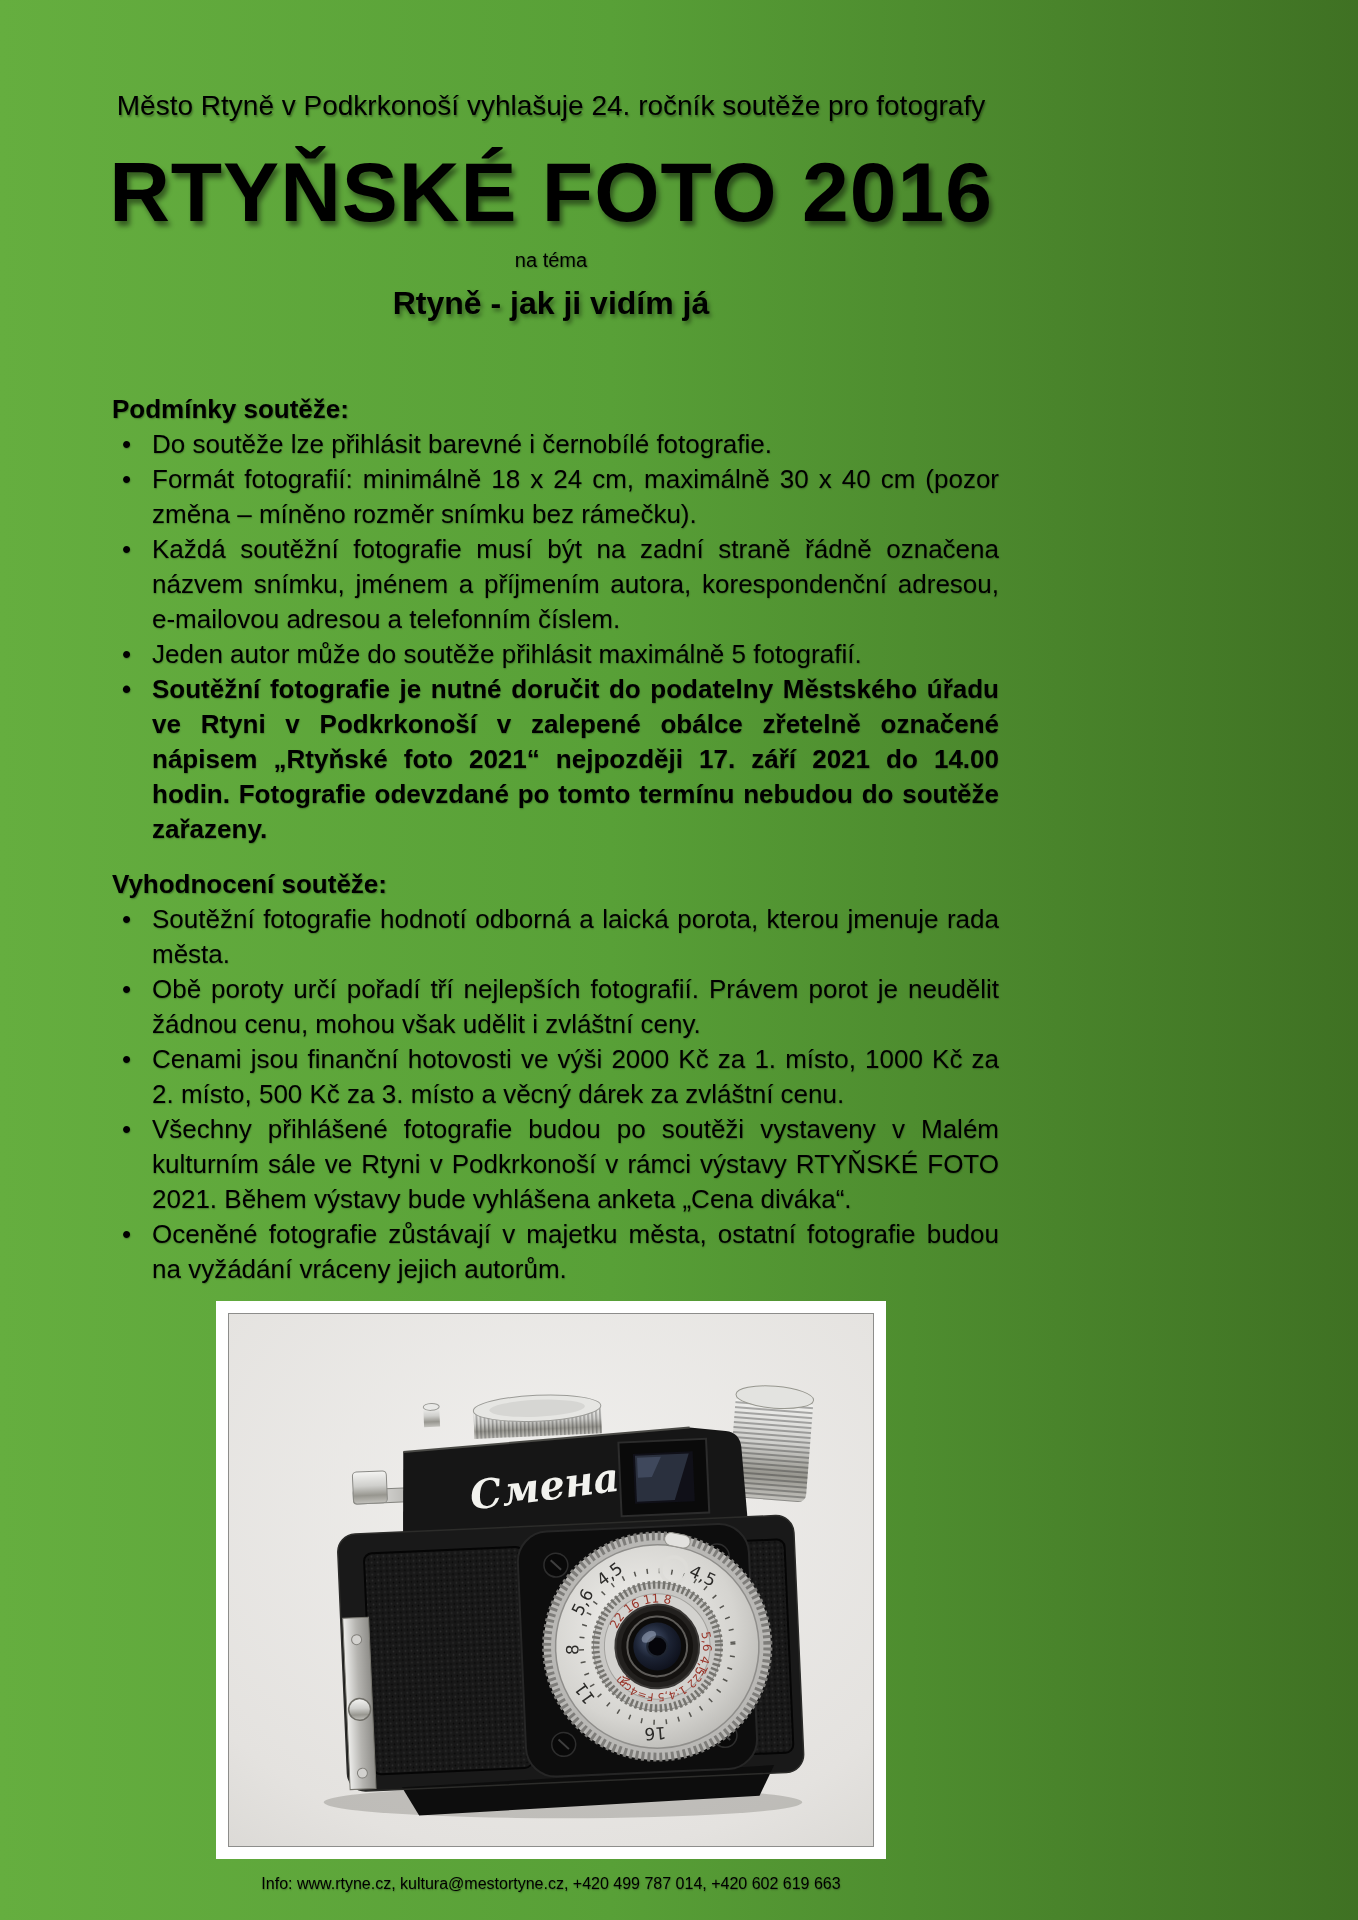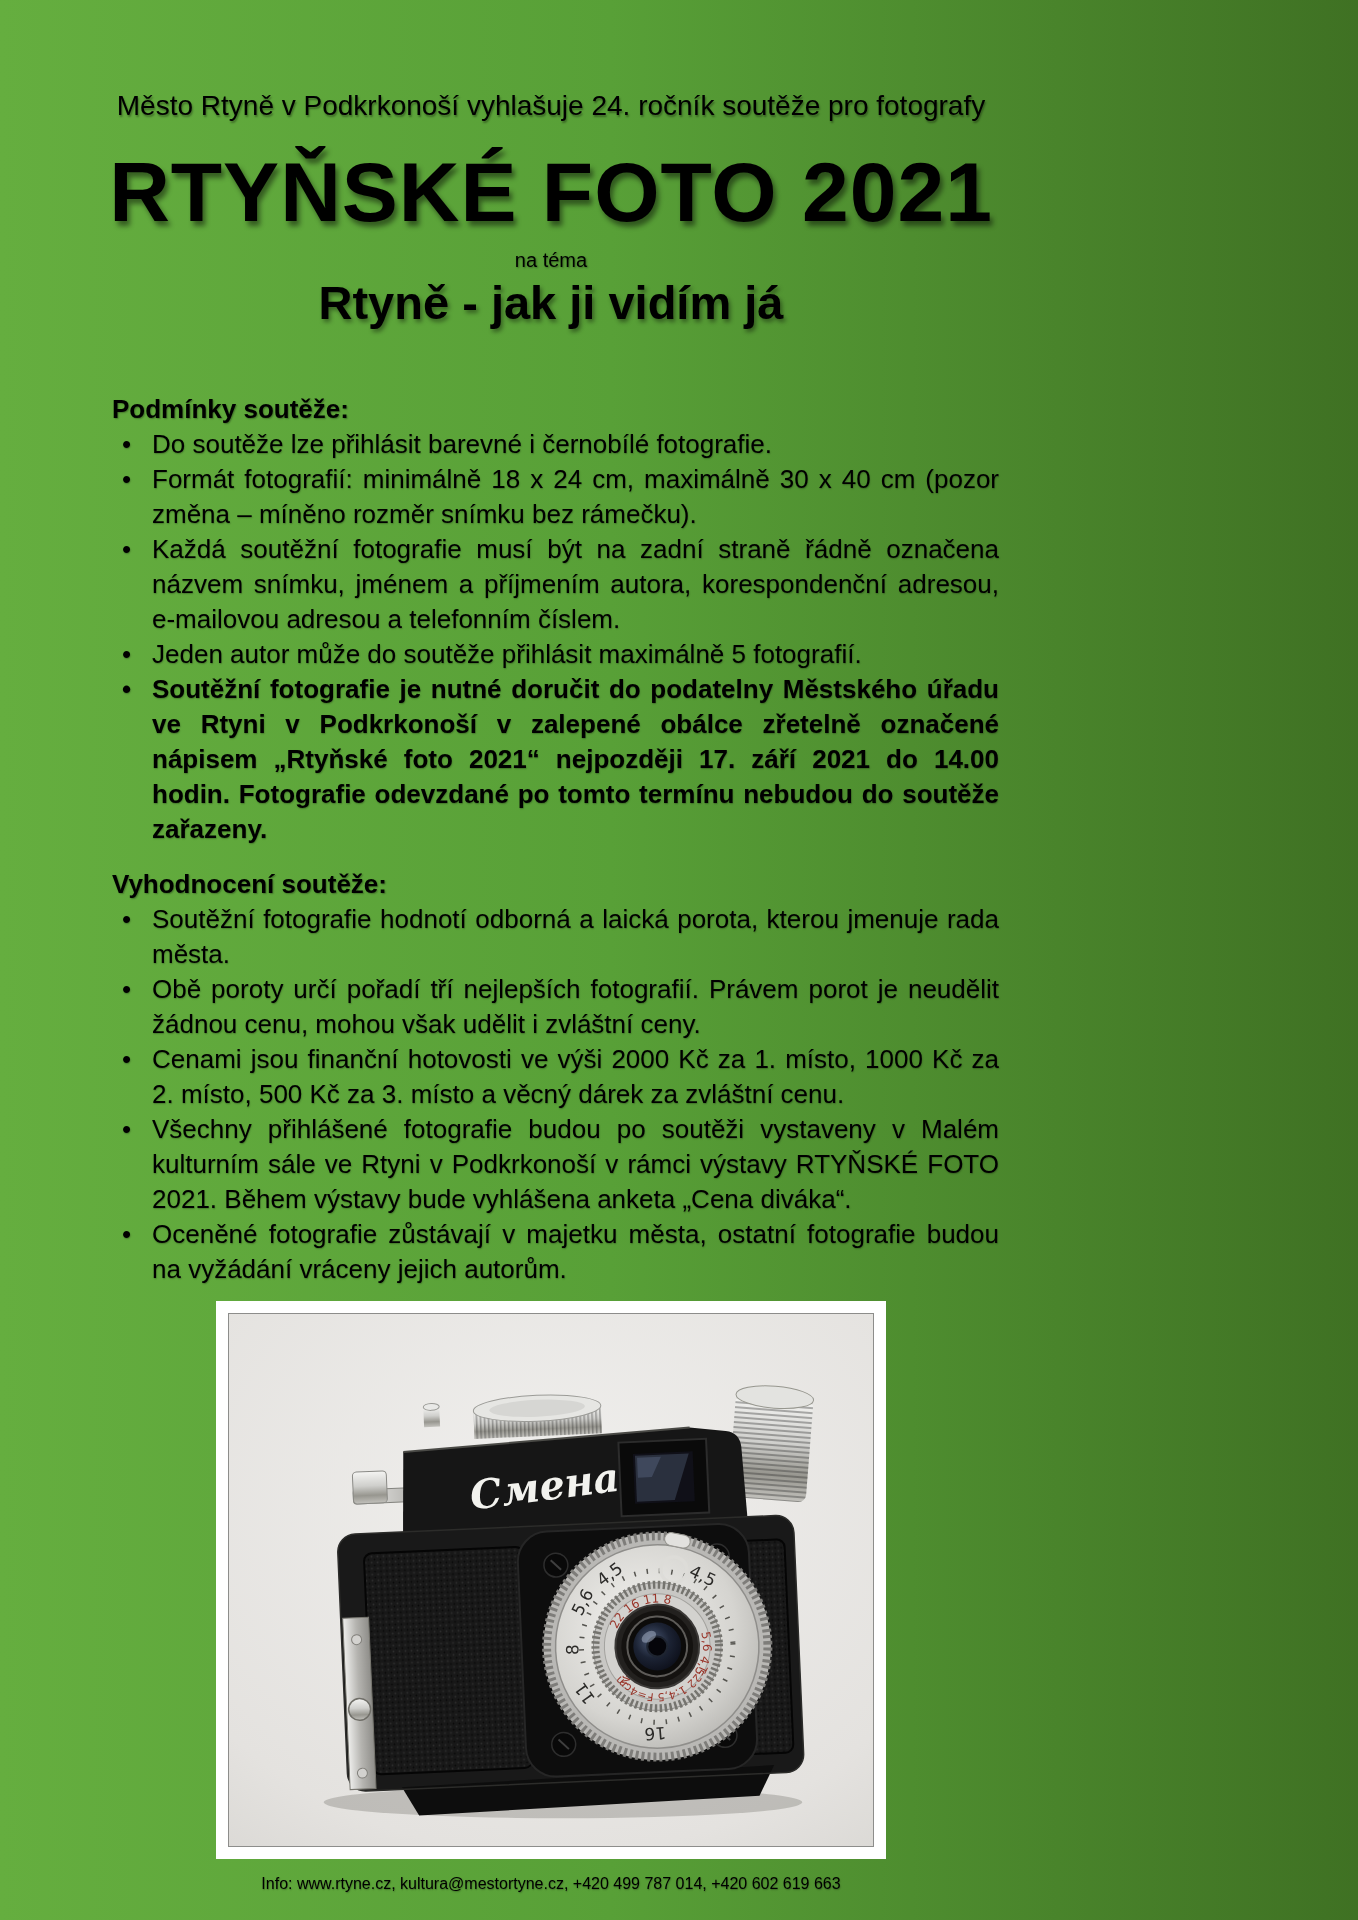--- a/index.html
+++ b/index.html
@@ -13,21 +13,21 @@
   .kicker{
     padding-top:88px;text-align:center;font-size:28px;line-height:36px;
     text-shadow:1px 1.5px 2px rgba(0,0,0,0.35);
   }
   .title{
     margin:24px 0 0;text-align:center;font-size:84px;line-height:1.05;font-weight:bold;
     letter-spacing:1px;text-shadow:3px 5px 5px rgba(0,0,0,0.45);
   }
   .theme-label{margin-top:12px;text-align:center;font-size:20px;line-height:24px;text-shadow:1px 1px 2px rgba(0,0,0,0.35);}
   .theme{
-    margin-top:4px;text-align:center;font-size:47px;line-height:54px;font-weight:bold;
+    margin-top:4px;text-align:center;font-size:32px;line-height:54px;font-weight:bold;
     text-shadow:2px 3px 4px rgba(0,0,0,0.4);
   }
   .sections{margin:0 103px 0 112px;}
   .section{margin-top:20px;}
   .section:first-child{margin-top:62px;}
   .section-heading{font-size:26px;line-height:35px;font-weight:bold;text-shadow:1px 1px 1.5px rgba(0,0,0,0.3);}
   .bullet-list{list-style:none;margin:0;padding:0;}
   .bullet-list li{
     position:relative;padding-left:40px;font-size:26px;line-height:35px;
     text-align:justify;text-shadow:0.5px 1px 1.5px rgba(0,0,0,0.28);
@@ -50,21 +50,21 @@
     text-shadow:0.5px 1px 1.5px rgba(0,0,0,0.3);
   }
 </style>
 </head>
 <body>
 
 <div class="page">
 
   <div class="kicker">Město Rtyně v Podkrkonoší vyhlašuje 24. ročník soutěže pro fotografy</div>
 
-  <h1 class="title">RTYŇSKÉ FOTO 2021</h1>
+  <h1 class="title">RTYŇSKÉ FOTO 2016</h1>
 
   <div class="theme-label">na téma</div>
   <div class="theme">Rtyně - jak ji vidím já</div>
 
   <div class="sections">
       <div class="section">
         <div class="section-heading">Podmínky soutěže:</div>
         <ul class="bullet-list">
           <li>Do soutěže lze přihlásit barevné i černobílé fotografie.</li>
           <li>Formát fotografií: minimálně 18 x 24 cm, maximálně 30 x 40 cm (pozor změna – míněno rozměr snímku bez rámečku).</li>

